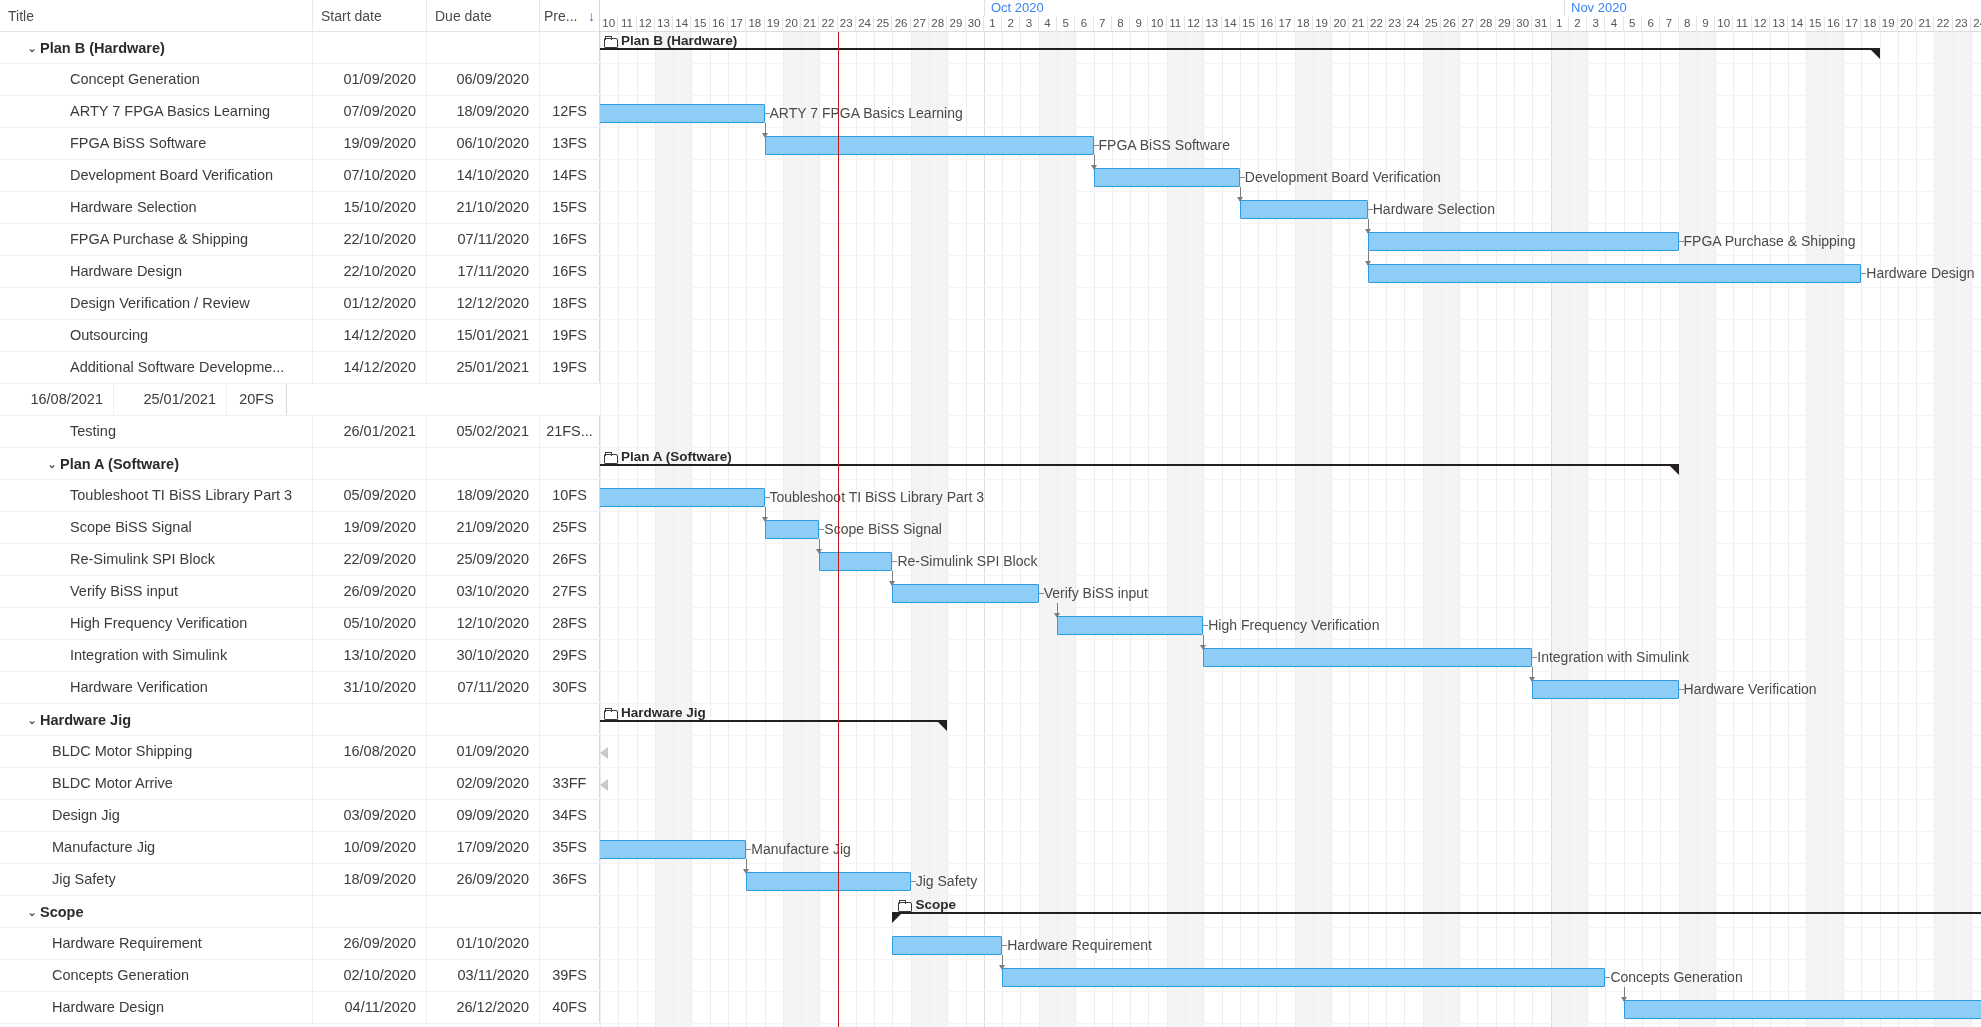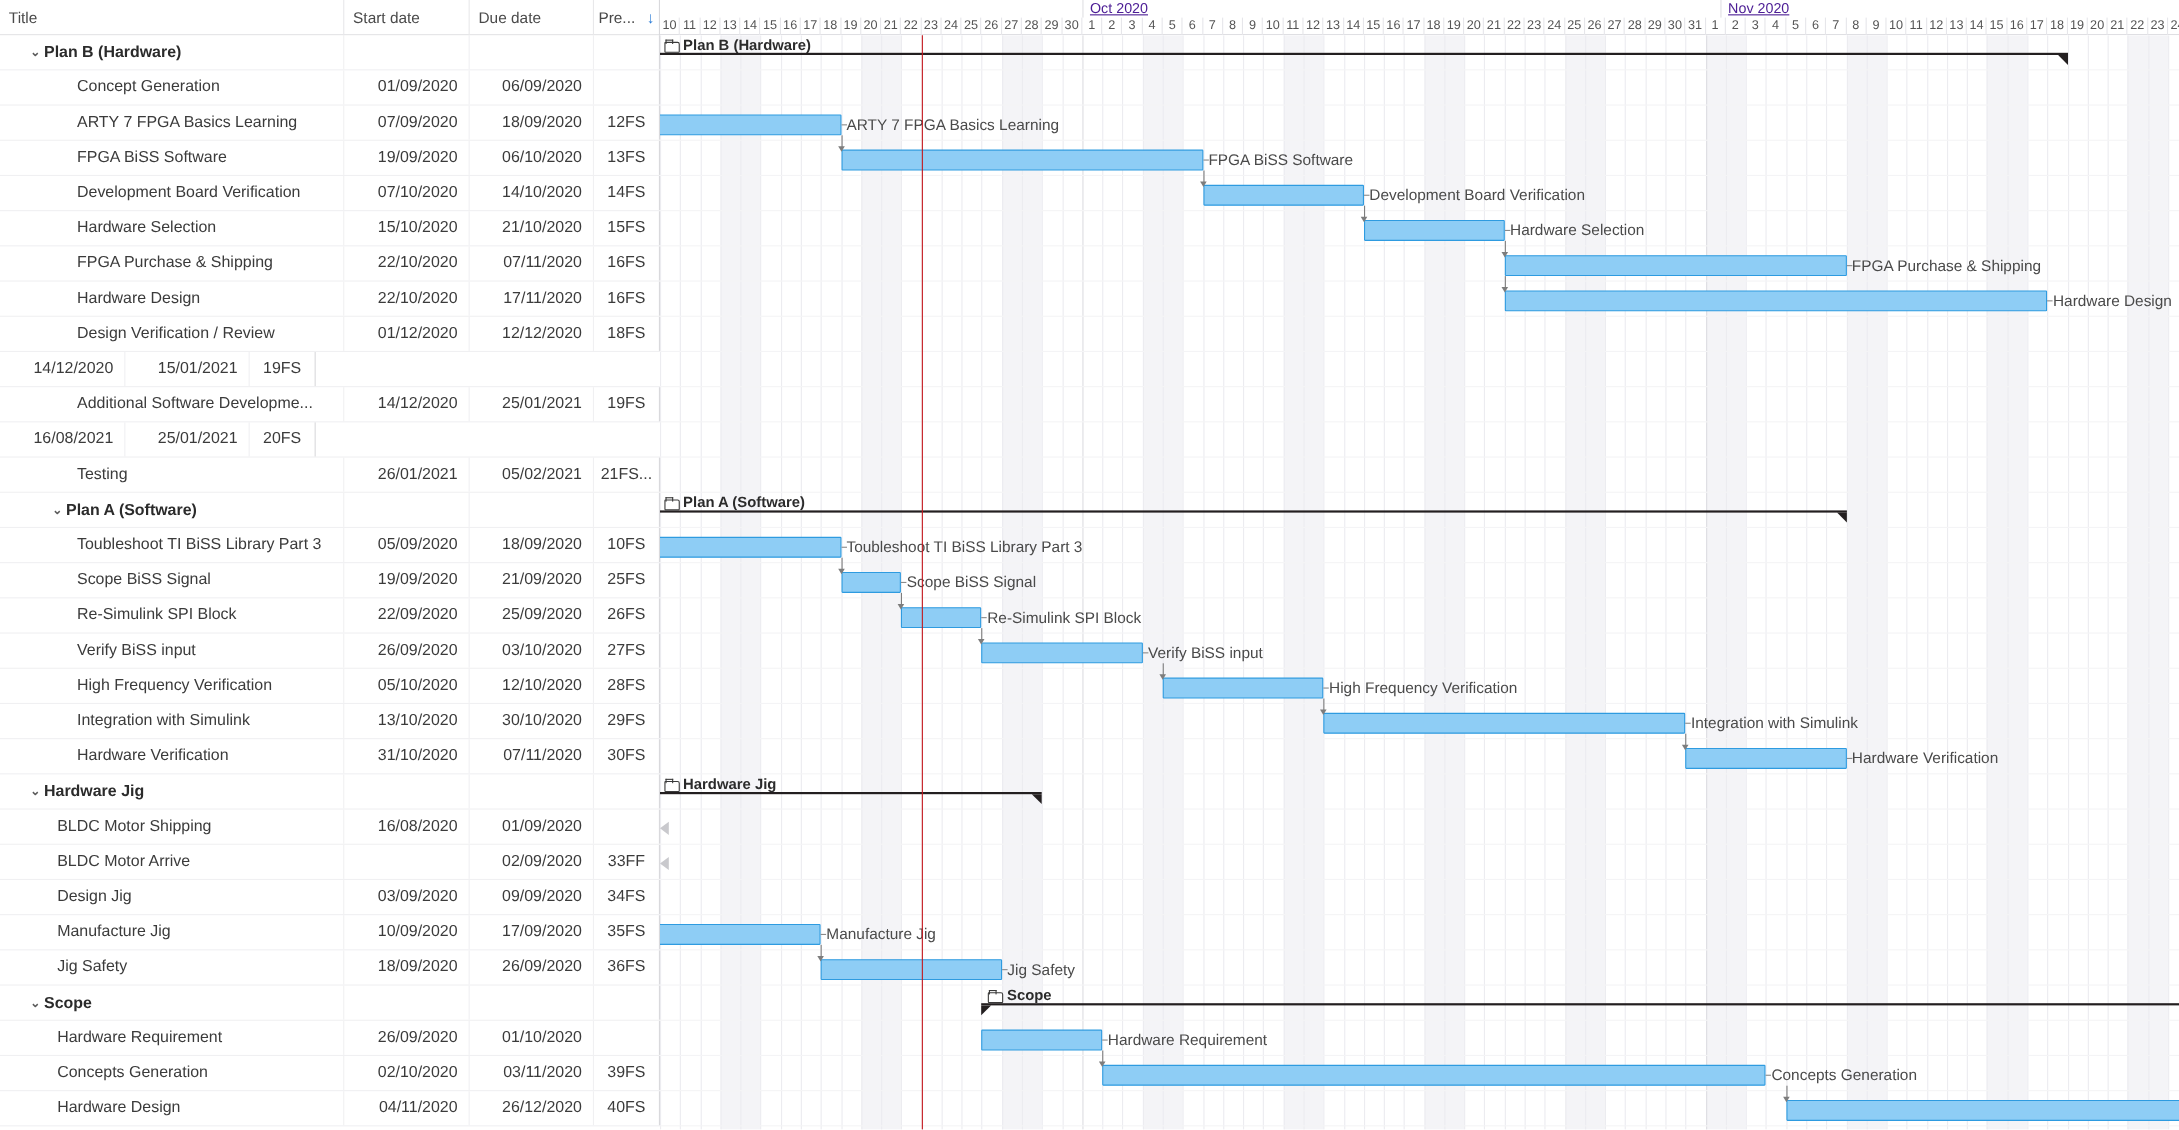--- a/index.html
+++ b/index.html
@@ -89,25 +89,24 @@
     background: #fff;
   }
   #tl-header { position: relative; height: 32px; overflow: hidden; }
   .month-row { position: relative; height: 16px; }
   .month-lbl {
     position: absolute;
     top: 0;
     height: 16px;
     line-height: 15px;
     font-size: 13px;
-    color: #4c1d95;
+    color: #3b82f6;
     padding-left: 6px;
     border-left: 1px solid #e0e0e3;
     white-space: nowrap;
-    text-decoration: underline;
   }
   .day-row { position: relative; height: 16px; border-bottom: 1px solid #dcdce0; }
   .day-cell {
     position: absolute;
     top: 0;
     height: 16px;
     line-height: 15px;
     font-size: 11.5px;
     color: #555;
     text-align: center;
@@ -295,20 +294,23 @@
         </div>
         <div class="row">
           <div class="cell c-title"><span class="tw indent-t1">
               <span>Design Verification / Review</span>
             </span></div>
           <div class="cell c-start">01/12/2020</div>
           <div class="cell c-due">12/12/2020</div>
           <div class="cell c-pred">18FS</div>
         </div>
         <div class="row">
+          <div class="cell c-title"><span class="tw indent-t1">
+              <span>Outsourcing</span>
+            </span></div>
           <div class="cell c-start">14/12/2020</div>
           <div class="cell c-due">15/01/2021</div>
           <div class="cell c-pred">19FS</div>
         </div>
         <div class="row">
           <div class="cell c-title"><span class="tw indent-t1">
               <span>Additional Software Developme...</span>
             </span></div>
           <div class="cell c-start">14/12/2020</div>
           <div class="cell c-due">25/01/2021</div>

